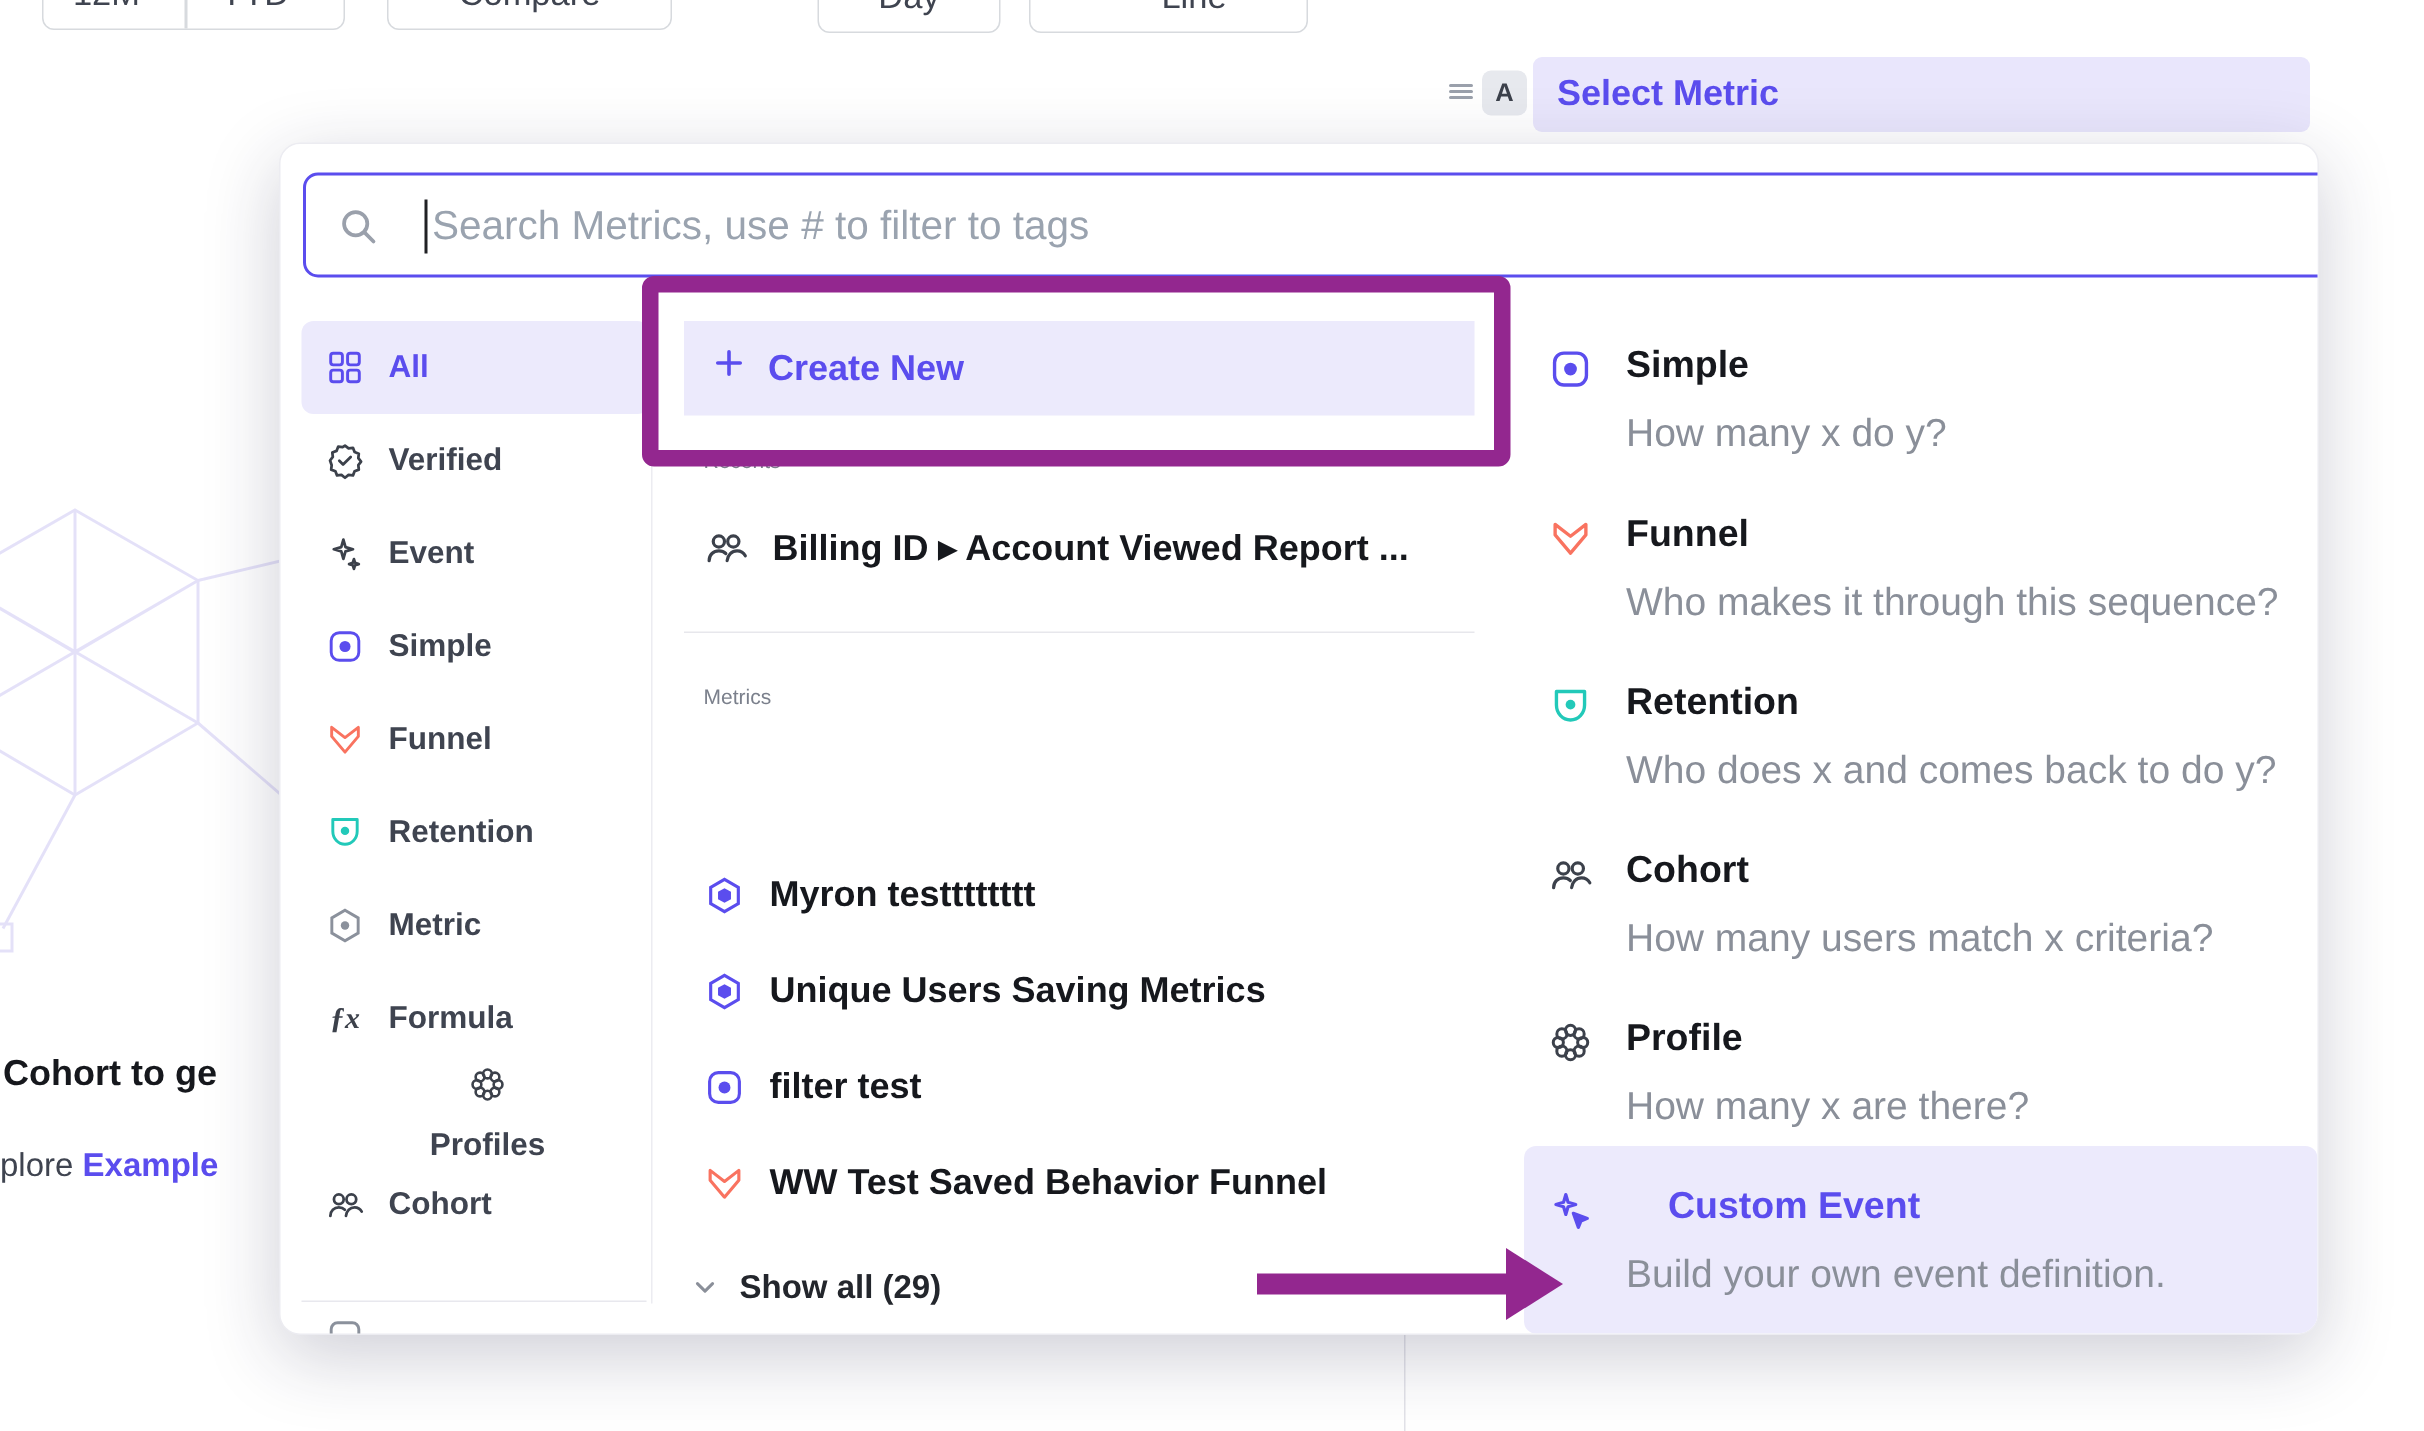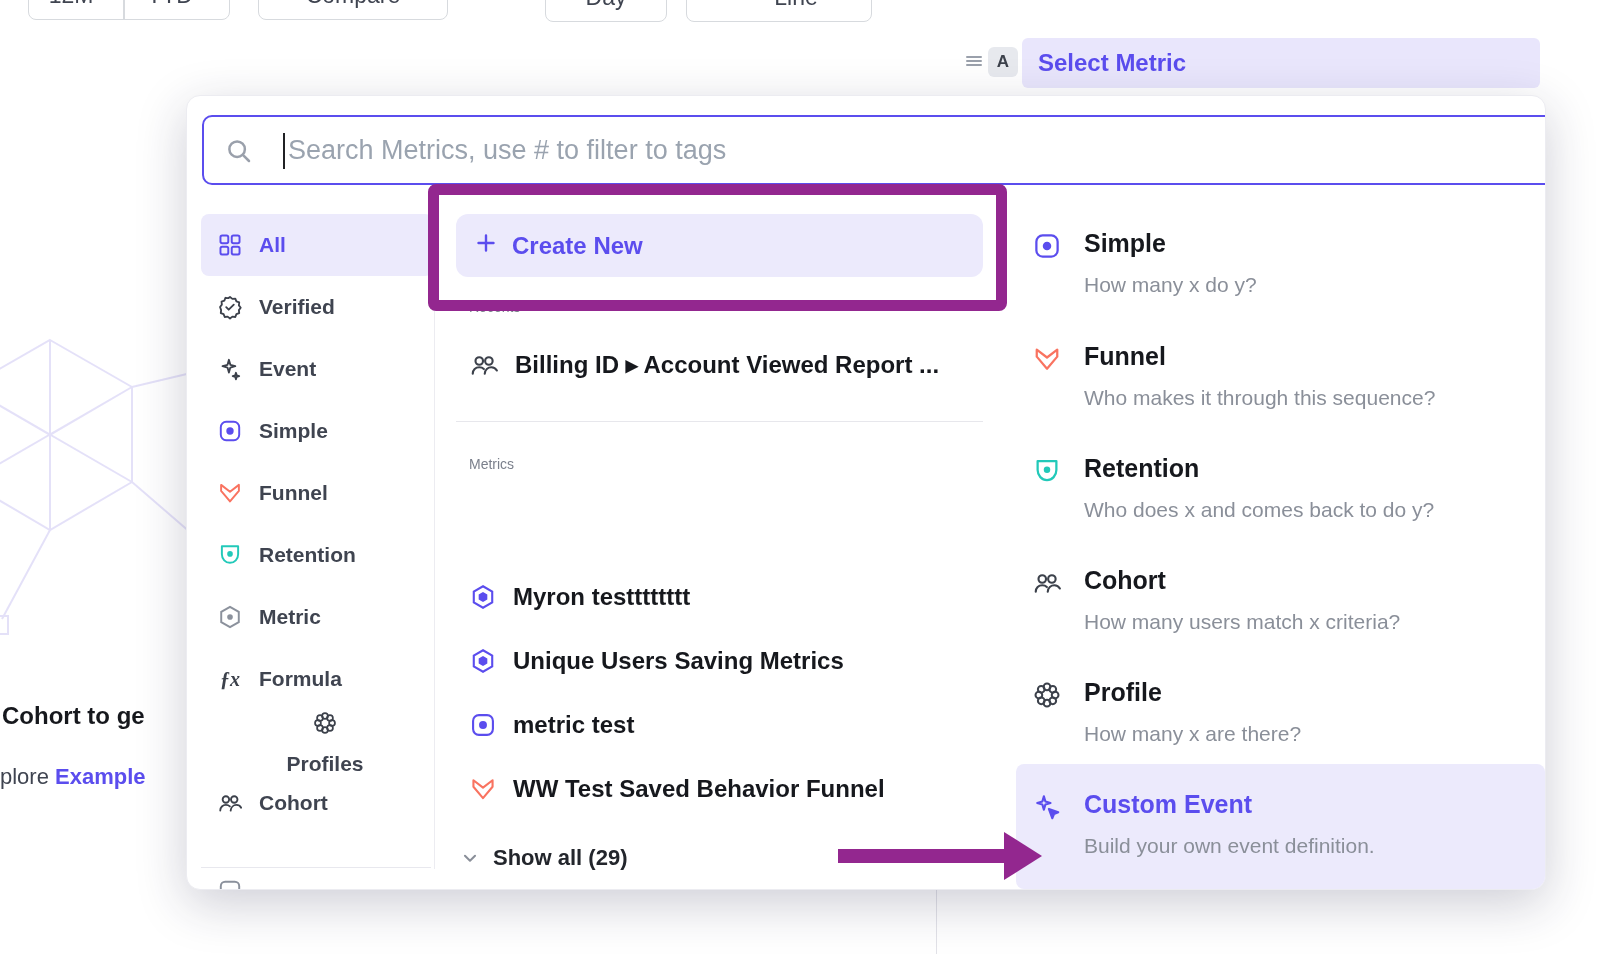--- a/index.html
+++ b/index.html
@@ -50,36 +50,36 @@
   .cat-icon{width:26px;height:26px;display:flex;align-items:center;justify-content:center;flex:none;}
   .ic-dark{color:#3c414b}.ic-purple{color:#5b4dee}.ic-orange{color:#f97360}
   .ic-teal{color:#22c9b9}.ic-gray{color:#8b919c}
   .fx{font-family:"Liberation Serif",serif;font-style:italic;font-size:20px;font-weight:700;}
   .cat-hdiv{position:absolute;left:14px;top:771px;width:230px;height:1px;background:#e8e8ee;}
   .col-vdiv{position:absolute;left:247px;top:118px;width:1px;height:655px;background:#ececf1;}
   .cat-partial{position:absolute;left:30px;top:782px;color:#8b919c;}
 
   
   .create-new{position:absolute;left:269px;top:118px;width:527px;height:63px;background:#eceafc;
-       border-radius:12px;display:flex;align-items:center;gap:14px;padding-left:18px;box-sizing:border-box;
+       border-radius:0;display:flex;align-items:center;gap:14px;padding-left:18px;box-sizing:border-box;
        color:#5b4dee;font-size:24px;font-weight:600;}
   .sec-label{position:absolute;font-size:14px;font-weight:400;color:#7b808c;}
   .item-row{position:absolute;left:282px;display:flex;align-items:center;gap:16px;
        font-size:24px;font-weight:700;color:#16181d;height:64px;white-space:nowrap;}
   .hdiv1{position:absolute;left:269px;top:325px;width:527px;height:1px;background:#e7e7ec;}
   .show-all{position:absolute;left:272px;top:744px;height:36px;display:flex;align-items:center;gap:12px;
        font-size:22px;font-weight:700;color:#23262c;}
 
   
   .type-block{position:absolute;left:829px;width:529px;height:112px;}
   .type-block .t-icon{position:absolute;left:16px;top:4px;width:30px;height:30px;}
   .type-title{position:absolute;left:68px;top:2px;font-size:25px;font-weight:700;color:#16181d;white-space:nowrap;}
-  .type-desc{position:absolute;left:68px;top:46px;font-size:21px;color:#8a8f99;white-space:nowrap;}
+  .type-desc{position:absolute;left:68px;top:46px;font-size:26px;color:#8a8f99;white-space:nowrap;}
   .custom-bg{position:absolute;left:829px;top:668px;width:529px;height:125px;background:#eceafc;border-radius:8px;}
-  .type-block.custom .type-title{color:#5b4dee;}
+  .type-block.custom .type-title{color:#5b4dee;margin-left:28px;}
 
   
   .ann-box{position:absolute;left:428px;top:184px;width:579px;height:127px;border:11px solid #93278f;
        border-radius:8px;box-sizing:border-box;z-index:60;}
   .arrow-shaft{position:absolute;left:838px;top:849px;width:168px;height:14px;background:#93278f;z-index:60;}
   .arrow-head{position:absolute;left:1004px;top:832px;width:0;height:0;z-index:60;
        border-top:24px solid transparent;border-bottom:24px solid transparent;border-left:38px solid #93278f;}
 </style>
 </head>
 <body>
@@ -299,21 +299,21 @@
       </span>
       <span>Unique Users Saving Metrics</span>
     </div>
     <div class="item-row" style="top:597px;">
       <span class="ic-purple" style="display:flex;">
         <svg width="28" height="28" viewBox="0 0 24 24" fill="none" stroke="currentColor" stroke-width="1.8">
             <rect x="3.5" y="3.5" width="17" height="17" rx="5"></rect>
             <circle cx="12" cy="12" r="3.4" fill="currentColor" stroke="none"></circle>
           </svg>
       </span>
-      <span>metric test</span>
+      <span>filter test</span>
     </div>
     <div class="item-row" style="top:661px;">
       <span class="ic-orange" style="display:flex;">
         <svg width="28" height="28" viewBox="0 0 24 24" fill="none" stroke="currentColor" stroke-width="1.8" stroke-linejoin="round">
             <path d="M3.8 4.5L12 10.8 20.2 4.5v5.6L12 19.8 3.8 10.1z"></path>
           </svg>
       </span>
       <span>WW Test Saved Behavior Funnel</span>
     </div>
 

